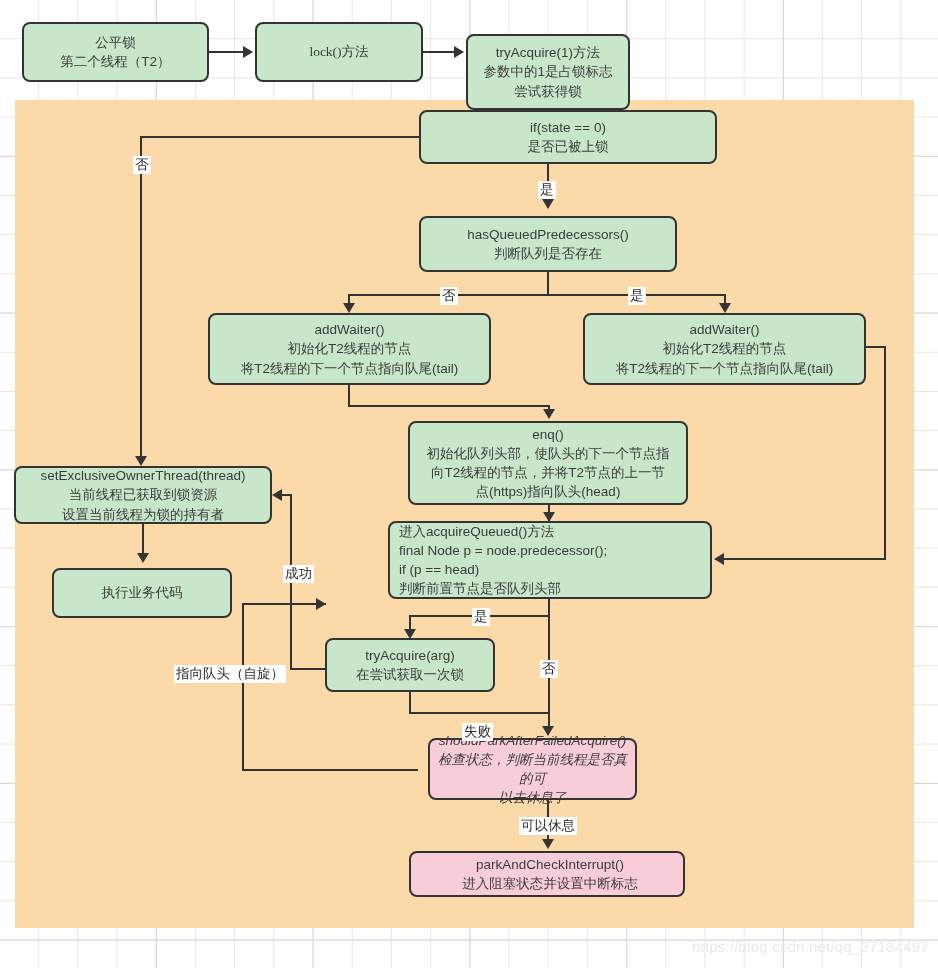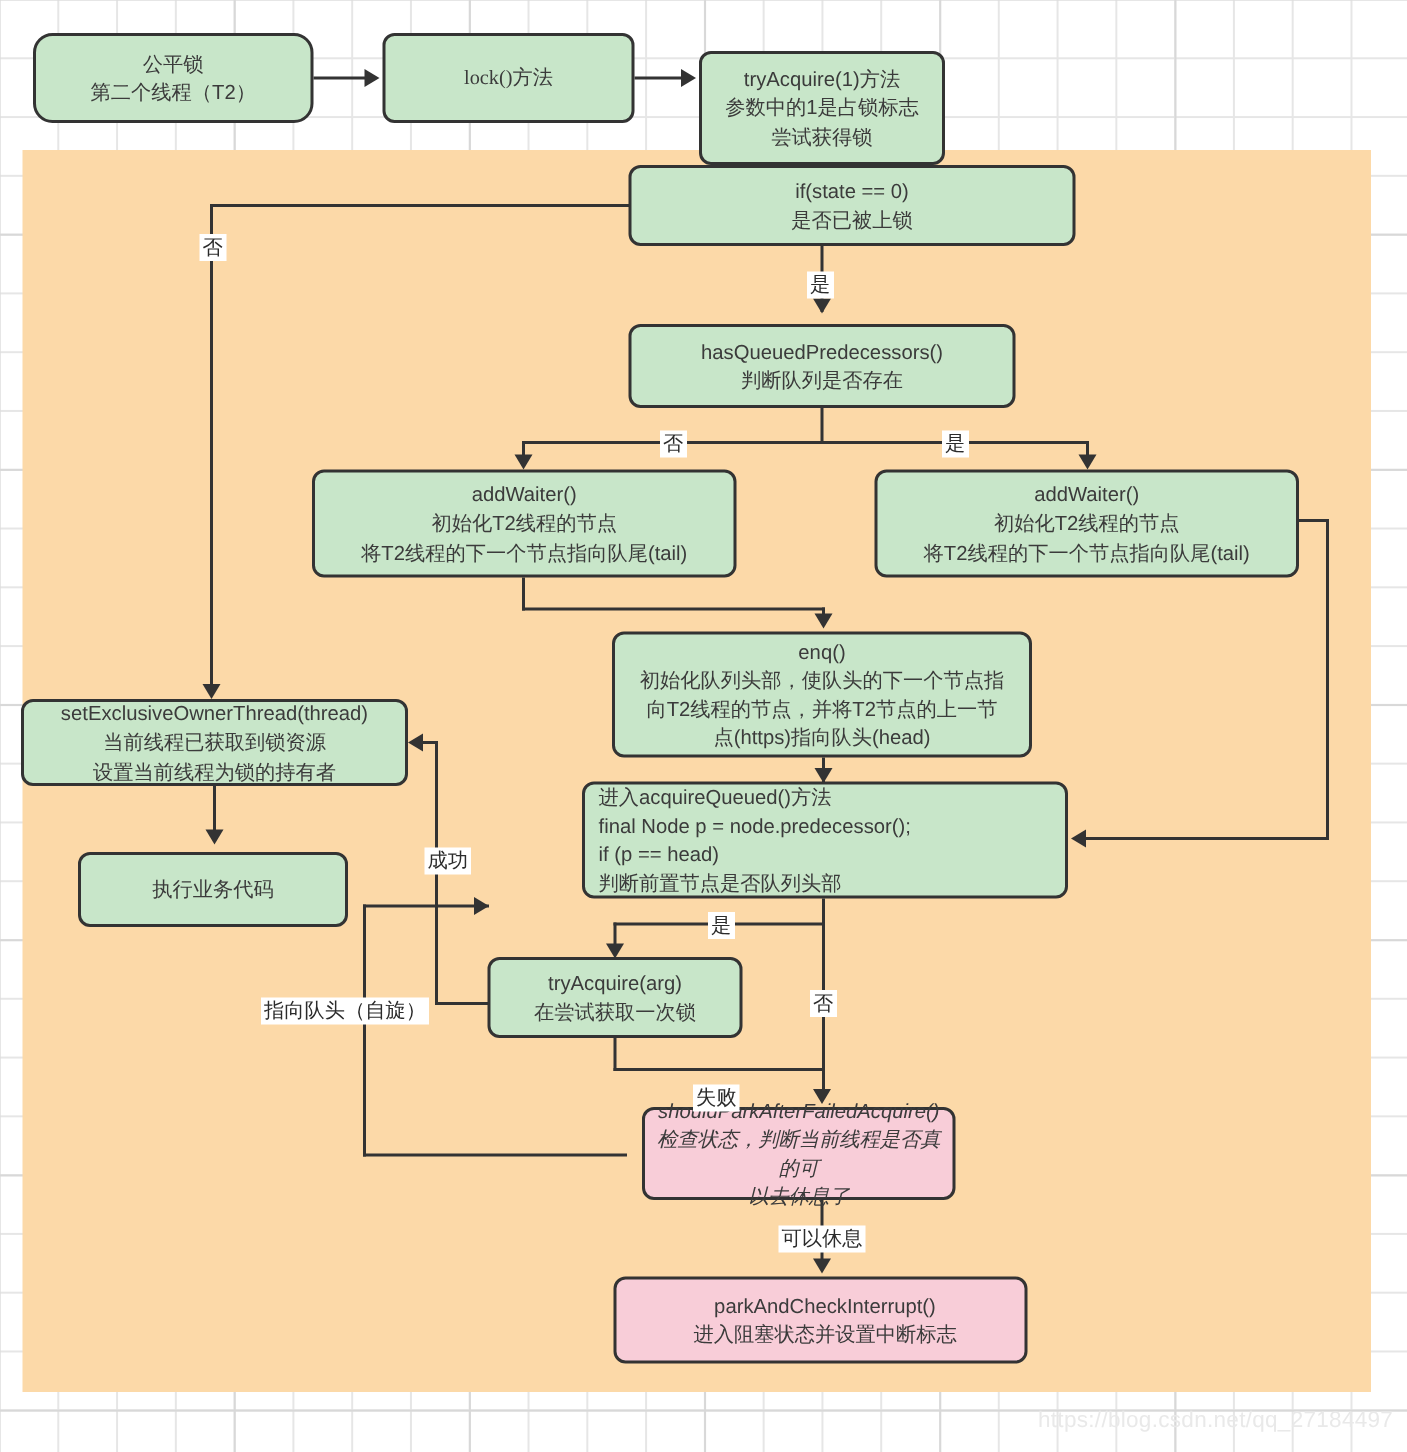--- a/index.html
+++ b/index.html
@@ -162,21 +162,21 @@
   <div class="arrow down" style="left:137px;top:553px;"></div>
 
   <div class="seg h" style="left:242px;top:769px;width:176px;"></div>
   <div class="seg v" style="left:242px;top:603px;height:168px;"></div>
   <div class="seg h" style="left:242px;top:603px;width:84px;"></div>
   <div class="arrow right" style="left:316px;top:598px;"></div>
 
   <div class="seg v" style="left:547px;top:800px;height:44px;"></div>
   <div class="arrow down" style="left:542px;top:839px;"></div>
 
-  <div class="node green" style="left:22px;top:22px;width:187px;height:60px;border-radius:13px;">公平锁
+  <div class="node green" style="left:22px;top:22px;width:187px;height:60px;">公平锁
 第二个线程（T2）</div>
 
   <div class="node green" style="left:255px;top:22px;width:168px;height:60px;font-family:Liberation Serif, serif;">lock()方法</div>
 
   <div class="node green" style="left:466px;top:14px;width:164px;height:76px;margin-top:20px;">tryAcquire(1)方法
 参数中的1是占锁标志
 尝试获得锁</div>
 
   <div class="node green" style="left:419px;top:110px;width:298px;height:54px;">if(state == 0)
 是否已被上锁</div>
@@ -208,21 +208,21 @@
 
   <div class="node green" style="left:52px;top:568px;width:180px;height:50px;">执行业务代码</div>
 
   <div class="node green" style="left:325px;top:638px;width:170px;height:54px;">tryAcquire(arg)
 在尝试获取一次锁</div>
 
   <div class="node pink" style="left:428px;top:738px;width:209px;height:62px;font-style:italic;">shouldParkAfterFailedAcquire()
 检查状态，判断当前线程是否真的可
 以去休息了</div>
 
-  <div class="node pink" style="left:409px;top:851px;width:276px;height:58px;padding-left:12px;">parkAndCheckInterrupt()
+  <div class="node pink" style="left:409px;top:851px;width:276px;height:46px;padding-left:12px;">parkAndCheckInterrupt()
 进入阻塞状态并设置中断标志</div>
 
   <div class="elabel" style="left:133px;top:156px;">否</div>
   <div class="elabel" style="left:538px;top:181px;">是</div>
   <div class="elabel" style="left:440px;top:287px;">否</div>
   <div class="elabel" style="left:628px;top:287px;">是</div>
   <div class="elabel" style="left:283px;top:565px;">成功</div>
   <div class="elabel" style="left:472px;top:608px;">是</div>
   <div class="elabel" style="left:540px;top:660px;">否</div>
   <div class="elabel" style="left:462px;top:723px;">失败</div>

